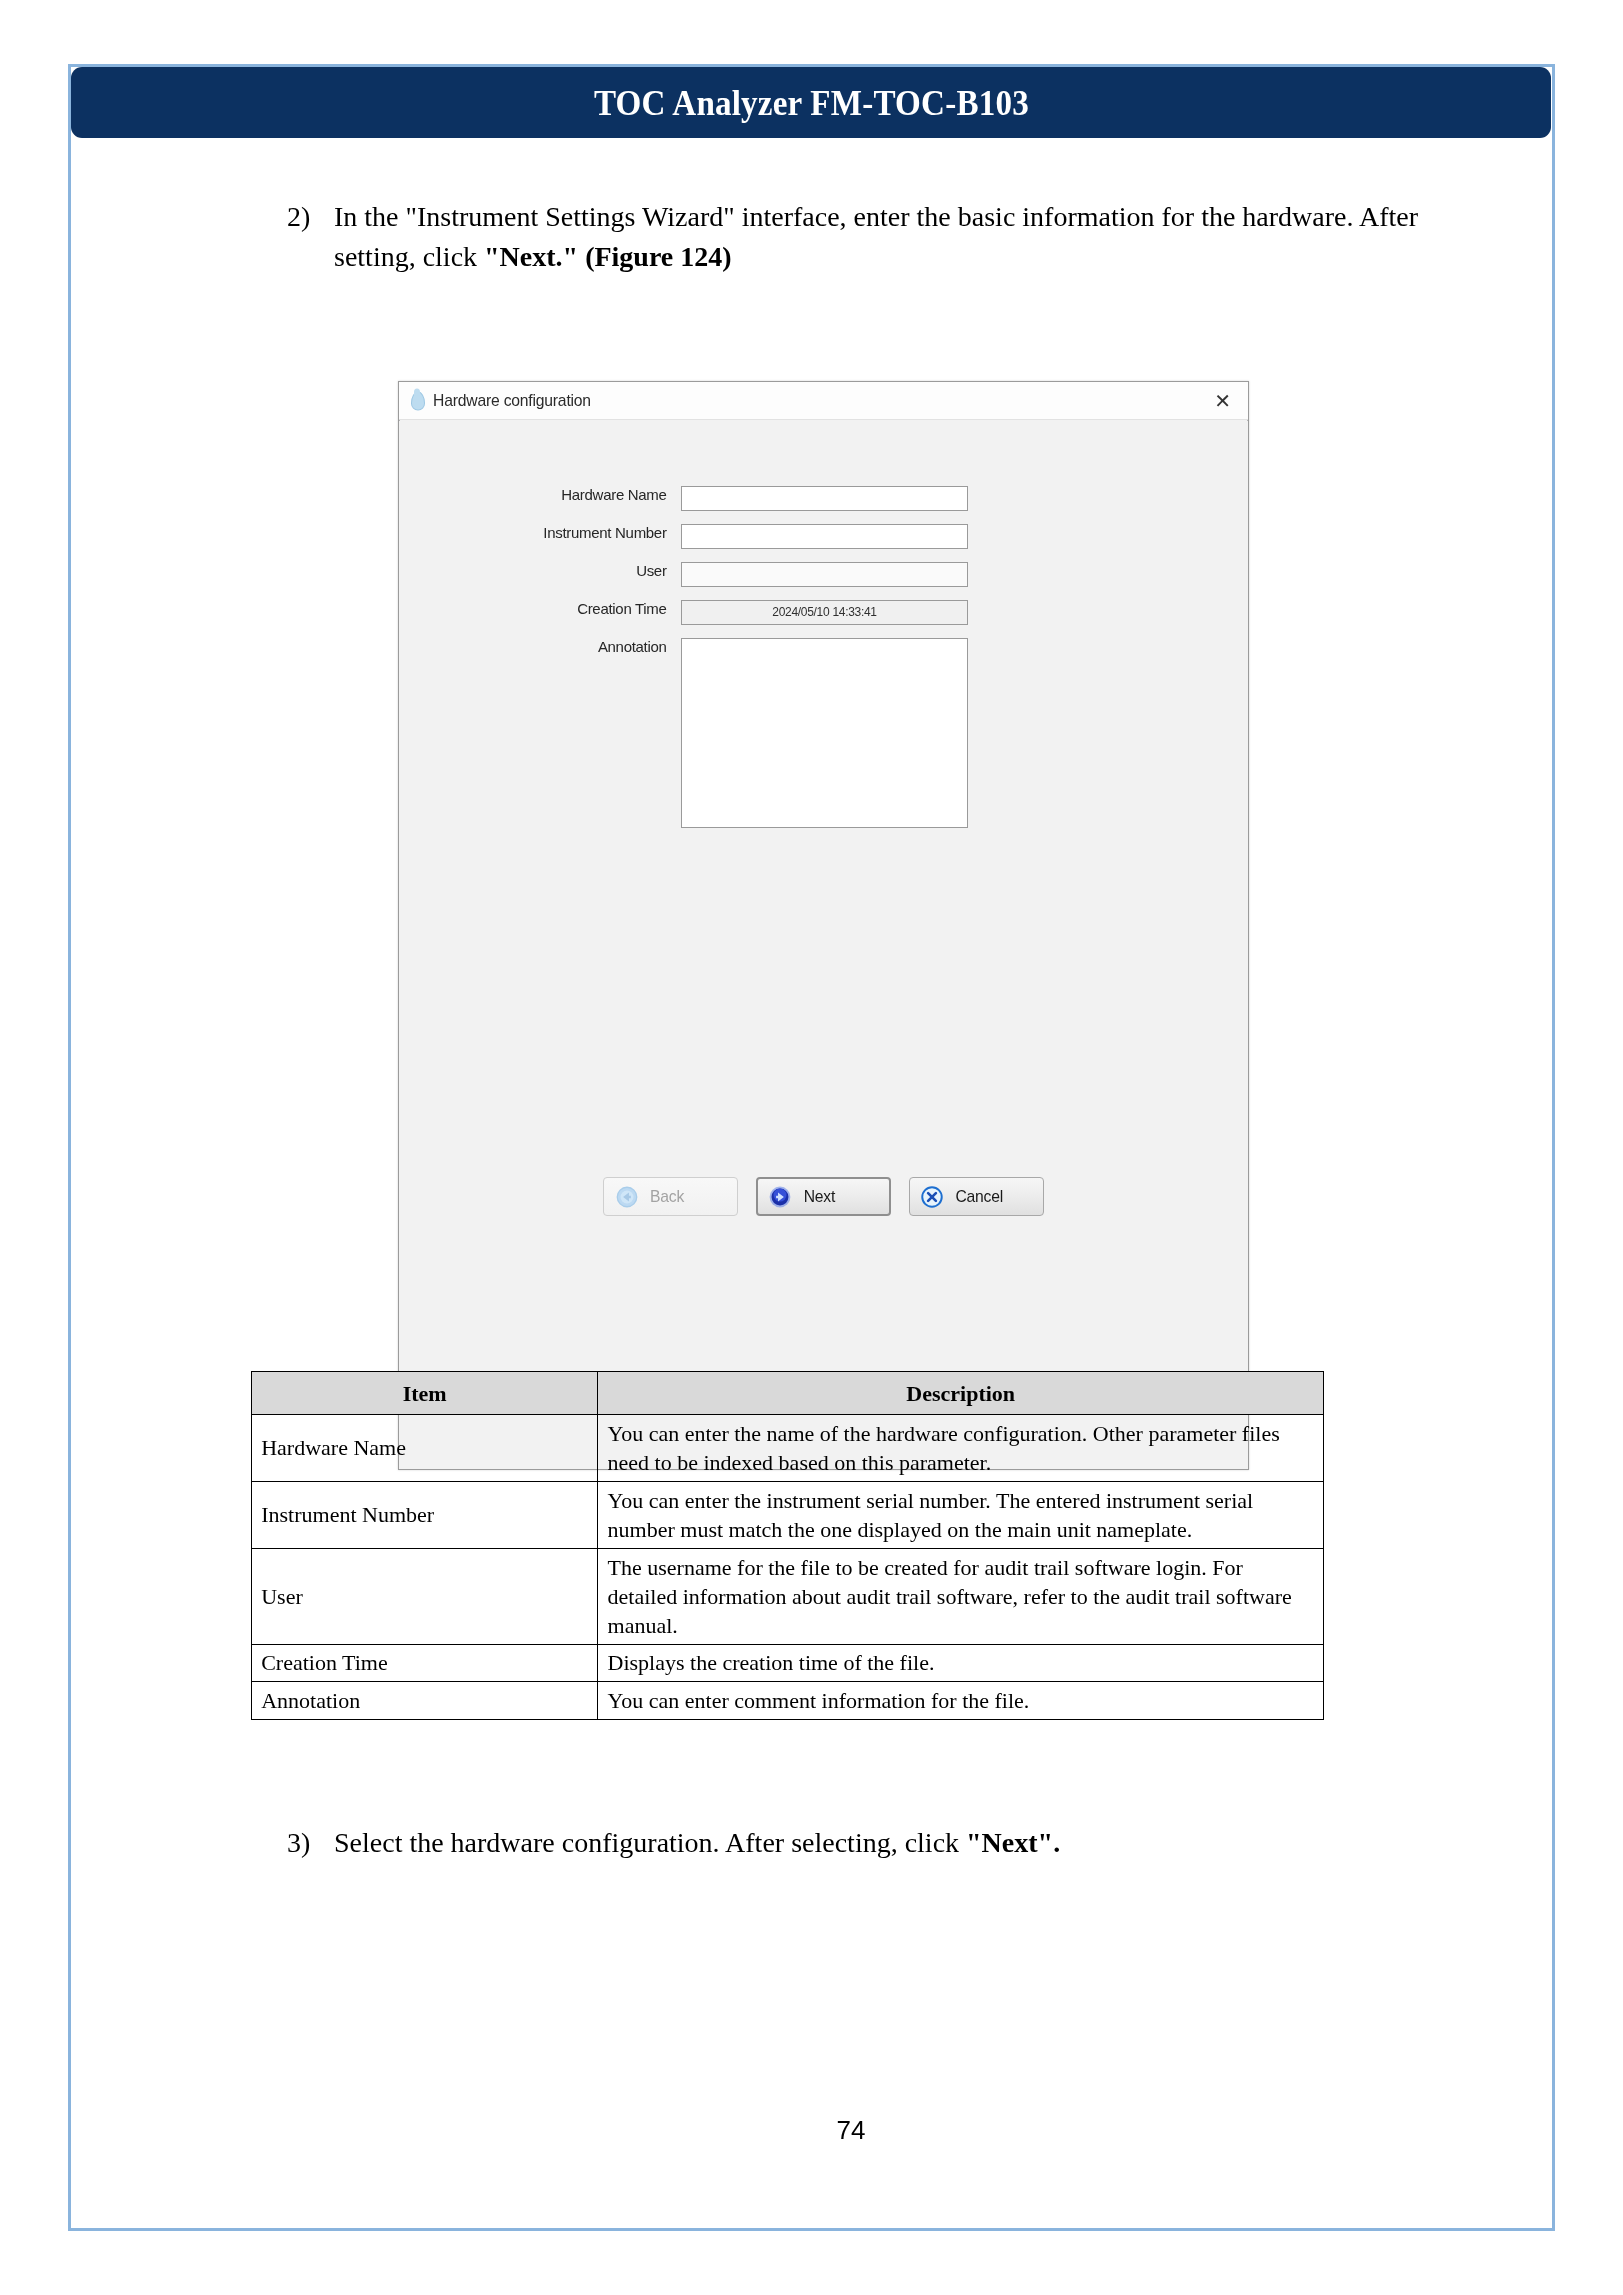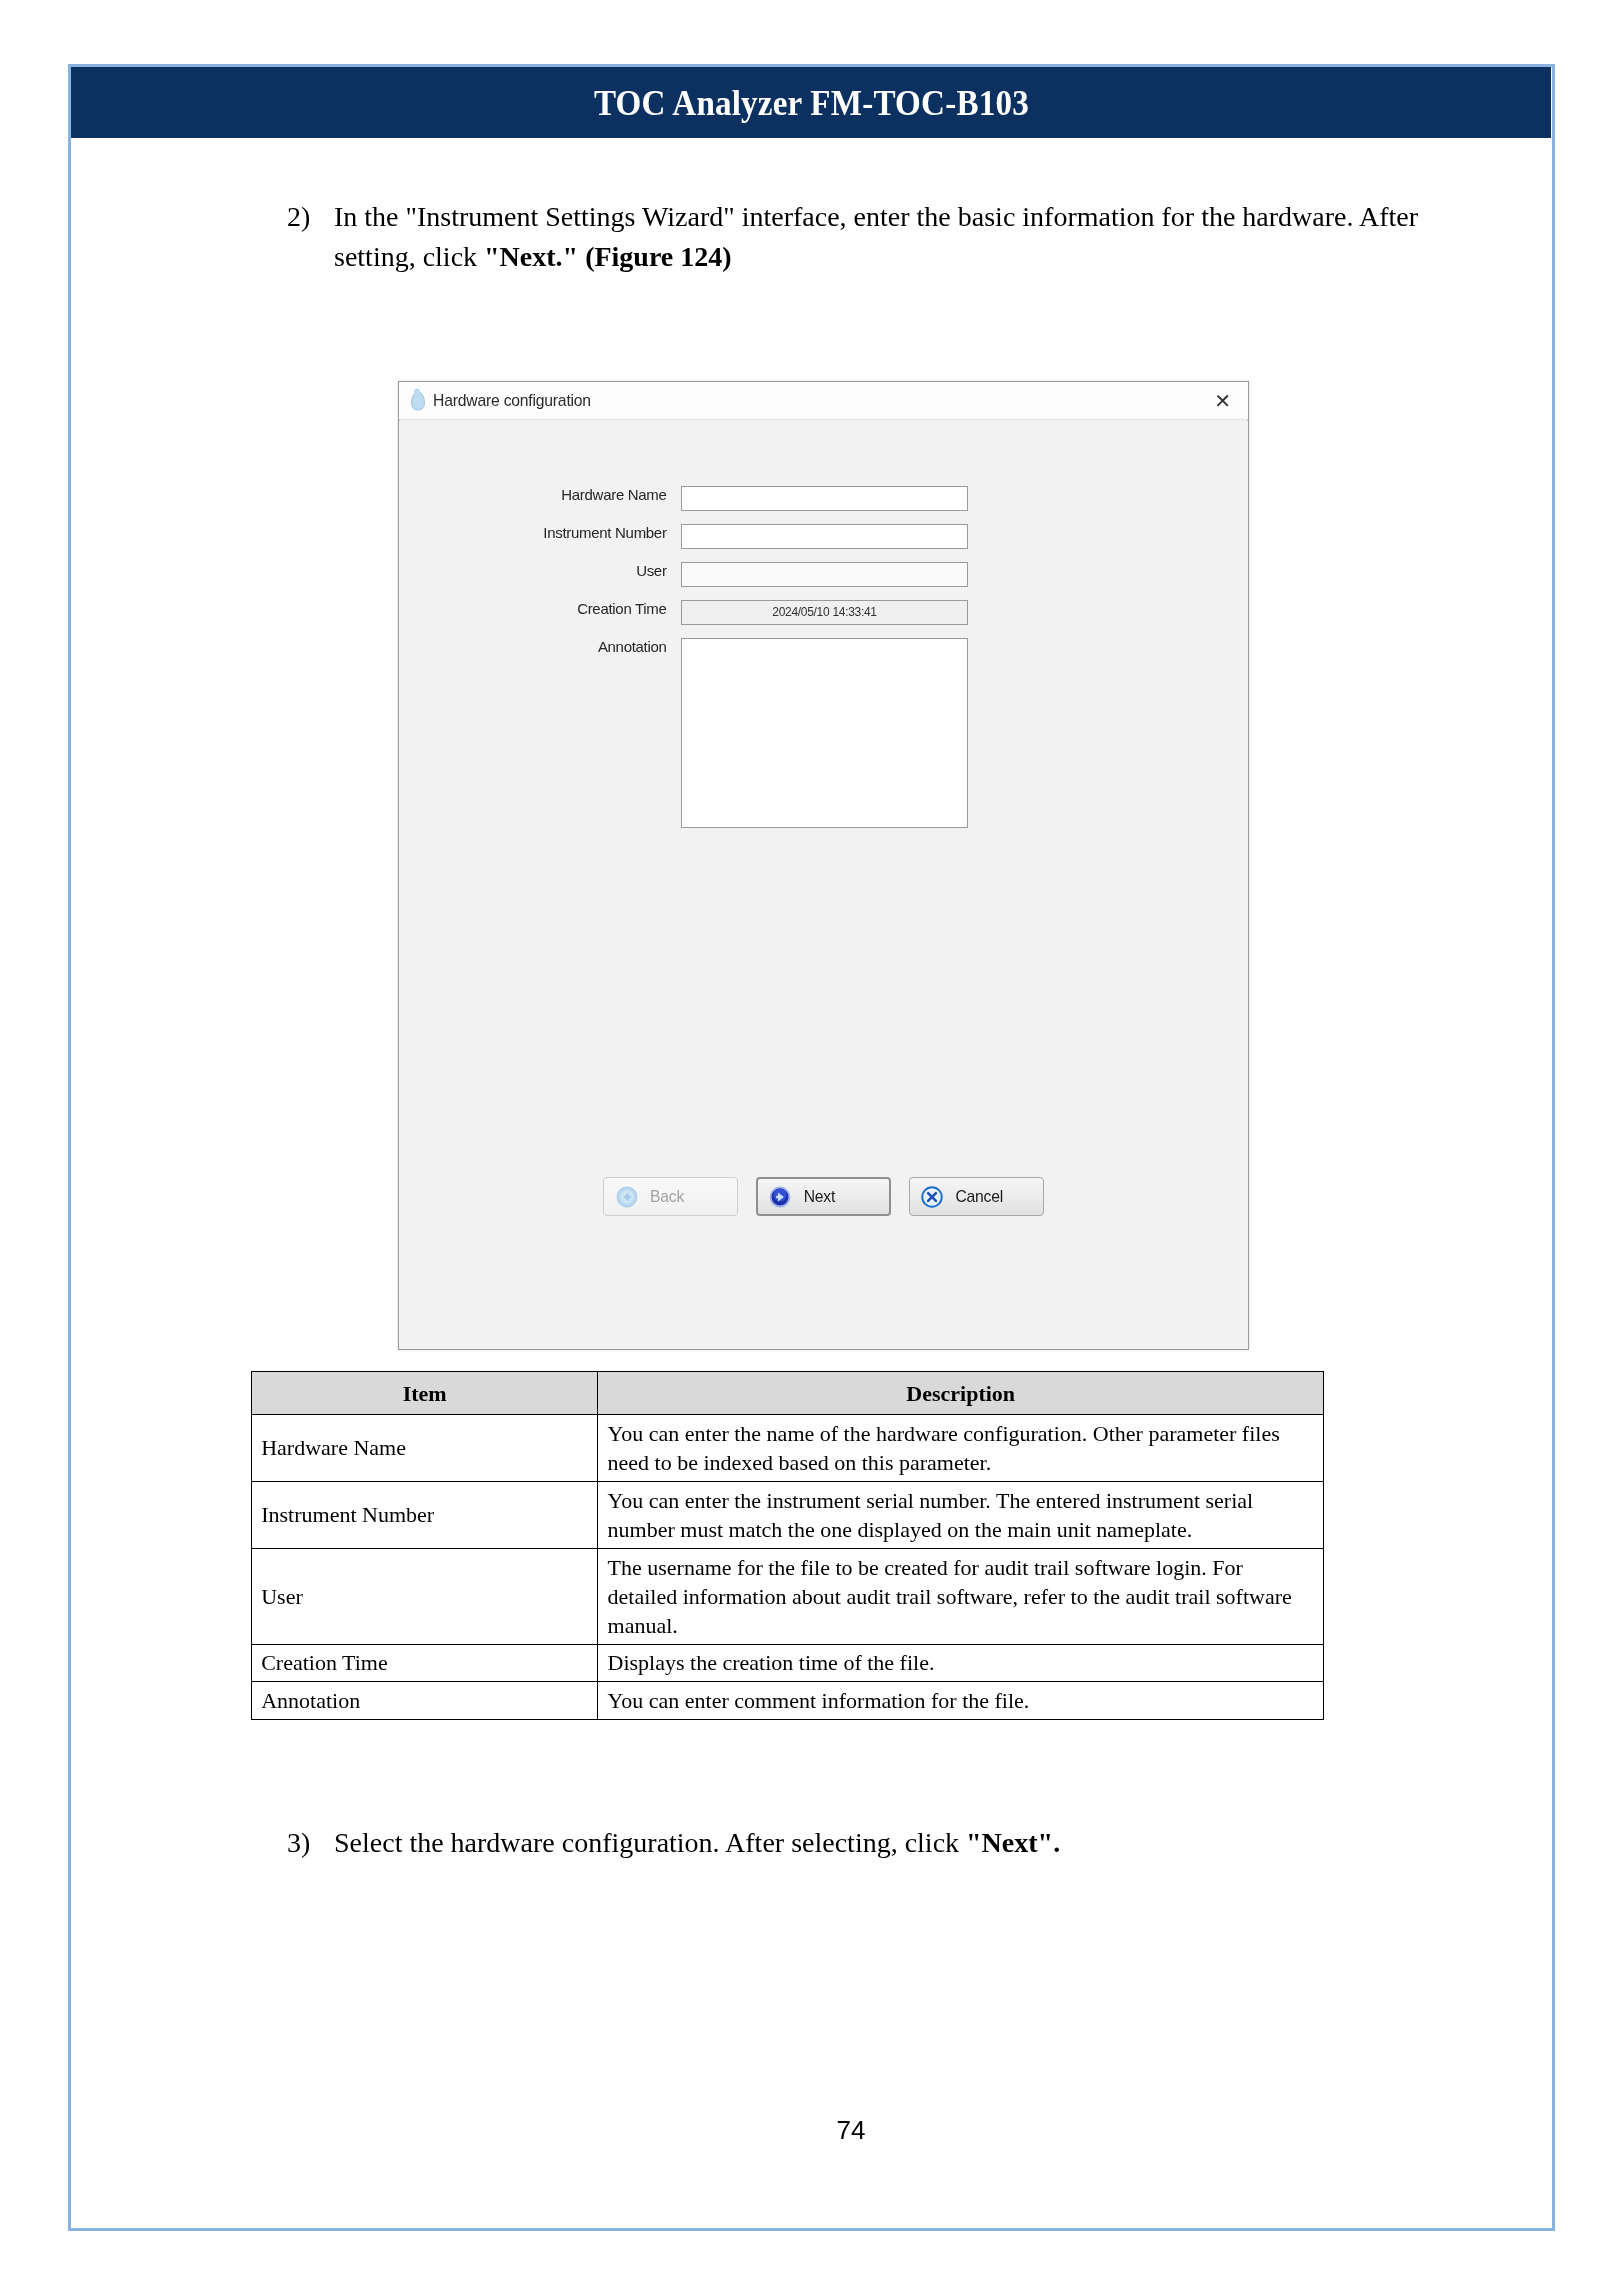--- a/index.html
+++ b/index.html
@@ -31,20 +31,21 @@
   .header-bar {
     position: absolute;
     left: 71px;
     top: 67px;
     width: 1480px;
     height: 71px;
     background: #0c3161;
     display: flex;
     align-items: center;
     justify-content: center;
+    border-radius: 11px;
   }
   .header-title {
     color: #ffffff;
     font-family: "Liberation Serif", "DejaVu Serif", serif;
     font-size: 36px;
     font-weight: bold;
     letter-spacing: 0.2px;
     transform: scaleX(0.92);
   }
 
@@ -92,21 +93,21 @@
     left: 305px;
     top: 232px;
     width: 896px;
     height: 916px;
   }
   .dialog {
     position: absolute;
     left: 22px;
     top: 11px;
     width: 851px;
-    height: 969px;
+    height: 1089px;
     background: #f2f2f2;
     border: 0.7px solid #9b9b9b;
     box-sizing: border-box;
     box-shadow: 0 0 2px rgba(0,0,0,0.18);
     overflow: hidden;
     padding-left: 39px;
   }
   
   .edge-artifact {
     position: absolute;

